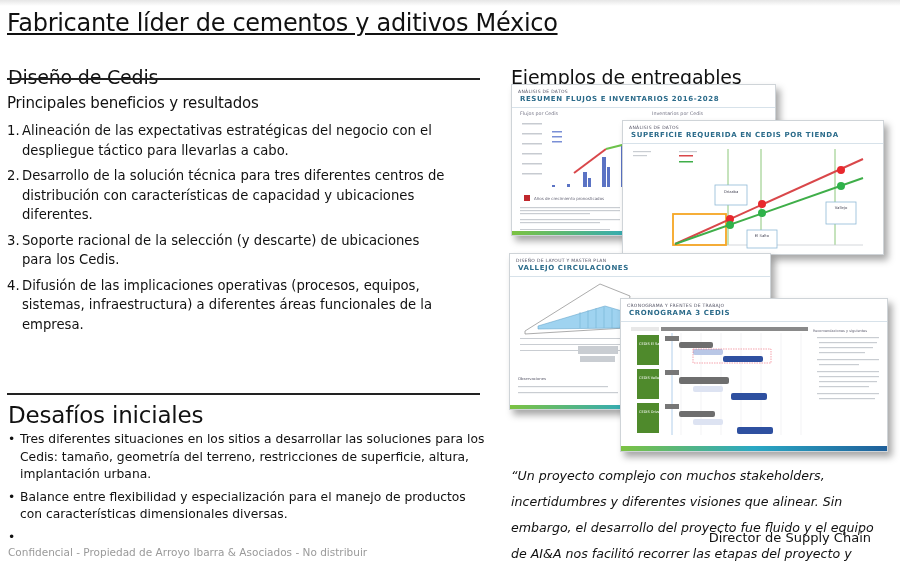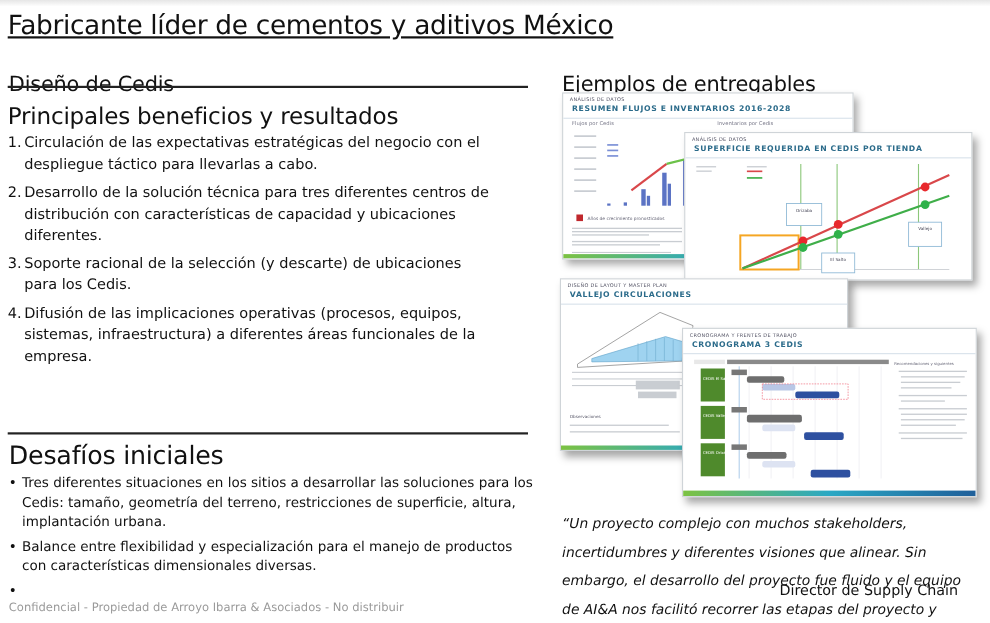--- a/index.html
+++ b/index.html
@@ -2,21 +2,21 @@
 <html><head>
 <meta charset="utf-8">
 <style>
   * { box-sizing: border-box; margin: 0; padding: 0; }
   html, body { width: 900px; height: 566px; overflow: hidden; background: #ffffff; }
   body { font-family: "DejaVu Sans", sans-serif; color: #111; position: relative; }
   .topband { position: absolute; left: 0; top: 0; width: 900px; height: 6px; background: linear-gradient(#e6e6e6, #fff); }
   .title { position: absolute; left: 7px; top: 9px; font-size: 24px; letter-spacing: -0.3px; color: #111; white-space: nowrap; text-decoration: underline; }
   .h2 { position: absolute; font-size: 19px; color: #111; white-space: nowrap; letter-spacing: -0.2px; margin-top: 16px; }
   .rule { position: absolute; height: 1.5px; background: #222; }
-  .h3 { position: absolute; font-size: 21px; color: #111; white-space: nowrap; letter-spacing: -0.2px; }
+  .h3 { position: absolute; font-size: 15px; color: #111; white-space: nowrap; letter-spacing: -0.2px; }
   .list { position: absolute; list-style: none; }
   .list li { position: relative; font-size: 13.2px; line-height: 19.5px; color: #111; }
   .olist li { padding-left: 15px; margin-bottom: 6px; }
   .olist li .num { position: absolute; left: 0; top: 0; }
   .ulist li { padding-left: 13px; margin-bottom: 5px; font-size: 12.3px; line-height: 17.5px; }
   .ulist li .dot { position: absolute; left: 1px; top: 0; }
   .footer { position: absolute; left: 8px; top: 546px; font-size: 10.5px; color: #9a9a9a; white-space: nowrap; }
   .quote { position: absolute; left: 511px; top: 463px; width: 370px; font-size: 12.6px; line-height: 26px; font-style: italic; color: #111; }
   .author { position: absolute; right: 29px; top: 530px; font-size: 13px; color: #111; white-space: nowrap; }
 
@@ -32,21 +32,21 @@
 
 <div class="topband"></div>
 
 <div class="title">Fabricante líder de cementos y aditivos México</div>
 
 <div class="h2" style="left:8px; top:50px;">Diseño de Cedis</div>
 <div class="rule" style="left:7px; top:78px; width:473px;"></div>
 
 <div class="h3" style="left:7px; top:94px;">Principales beneficios y resultados</div>
 <ol class="list olist" style="left:7px; top:121px; width:445px;">
-  <li><span class="num">1.</span><span>Circulación de las expectativas estratégicas del negocio con el despliegue táctico para llevarlas a cabo.</span></li>
+  <li><span class="num">1.</span><span>Alineación de las expectativas estratégicas del negocio con el despliegue táctico para llevarlas a cabo.</span></li>
   <li><span class="num">2.</span><span>Desarrollo de la solución técnica para tres diferentes centros de distribución con características de capacidad y ubicaciones diferentes.</span></li>
   <li><span class="num">3.</span><span>Soporte racional de la selección (y descarte) de ubicaciones para los Cedis.</span></li>
   <li><span class="num">4.</span><span>Difusión de las implicaciones operativas (procesos, equipos, sistemas, infraestructura) a diferentes áreas funcionales de la empresa.</span></li>
 </ol>
 
 <div class="rule" style="left:7px; top:393px; width:473px;"></div>
 <div class="h3" style="left:8px; top:402px; font-size:23px;">Desafíos iniciales</div>
 <ul class="list ulist" style="left:7px; top:431px; width:478px;">
   <li><span class="dot">•</span><span>Tres diferentes situaciones en los sitios a desarrollar las soluciones para los Cedis: tamaño, geometría del terreno, restricciones de superficie, altura, implantación urbana.</span></li>
   <li><span class="dot">•</span><span>Balance entre flexibilidad y especialización para el manejo de productos con características dimensionales diversas.</span></li>

